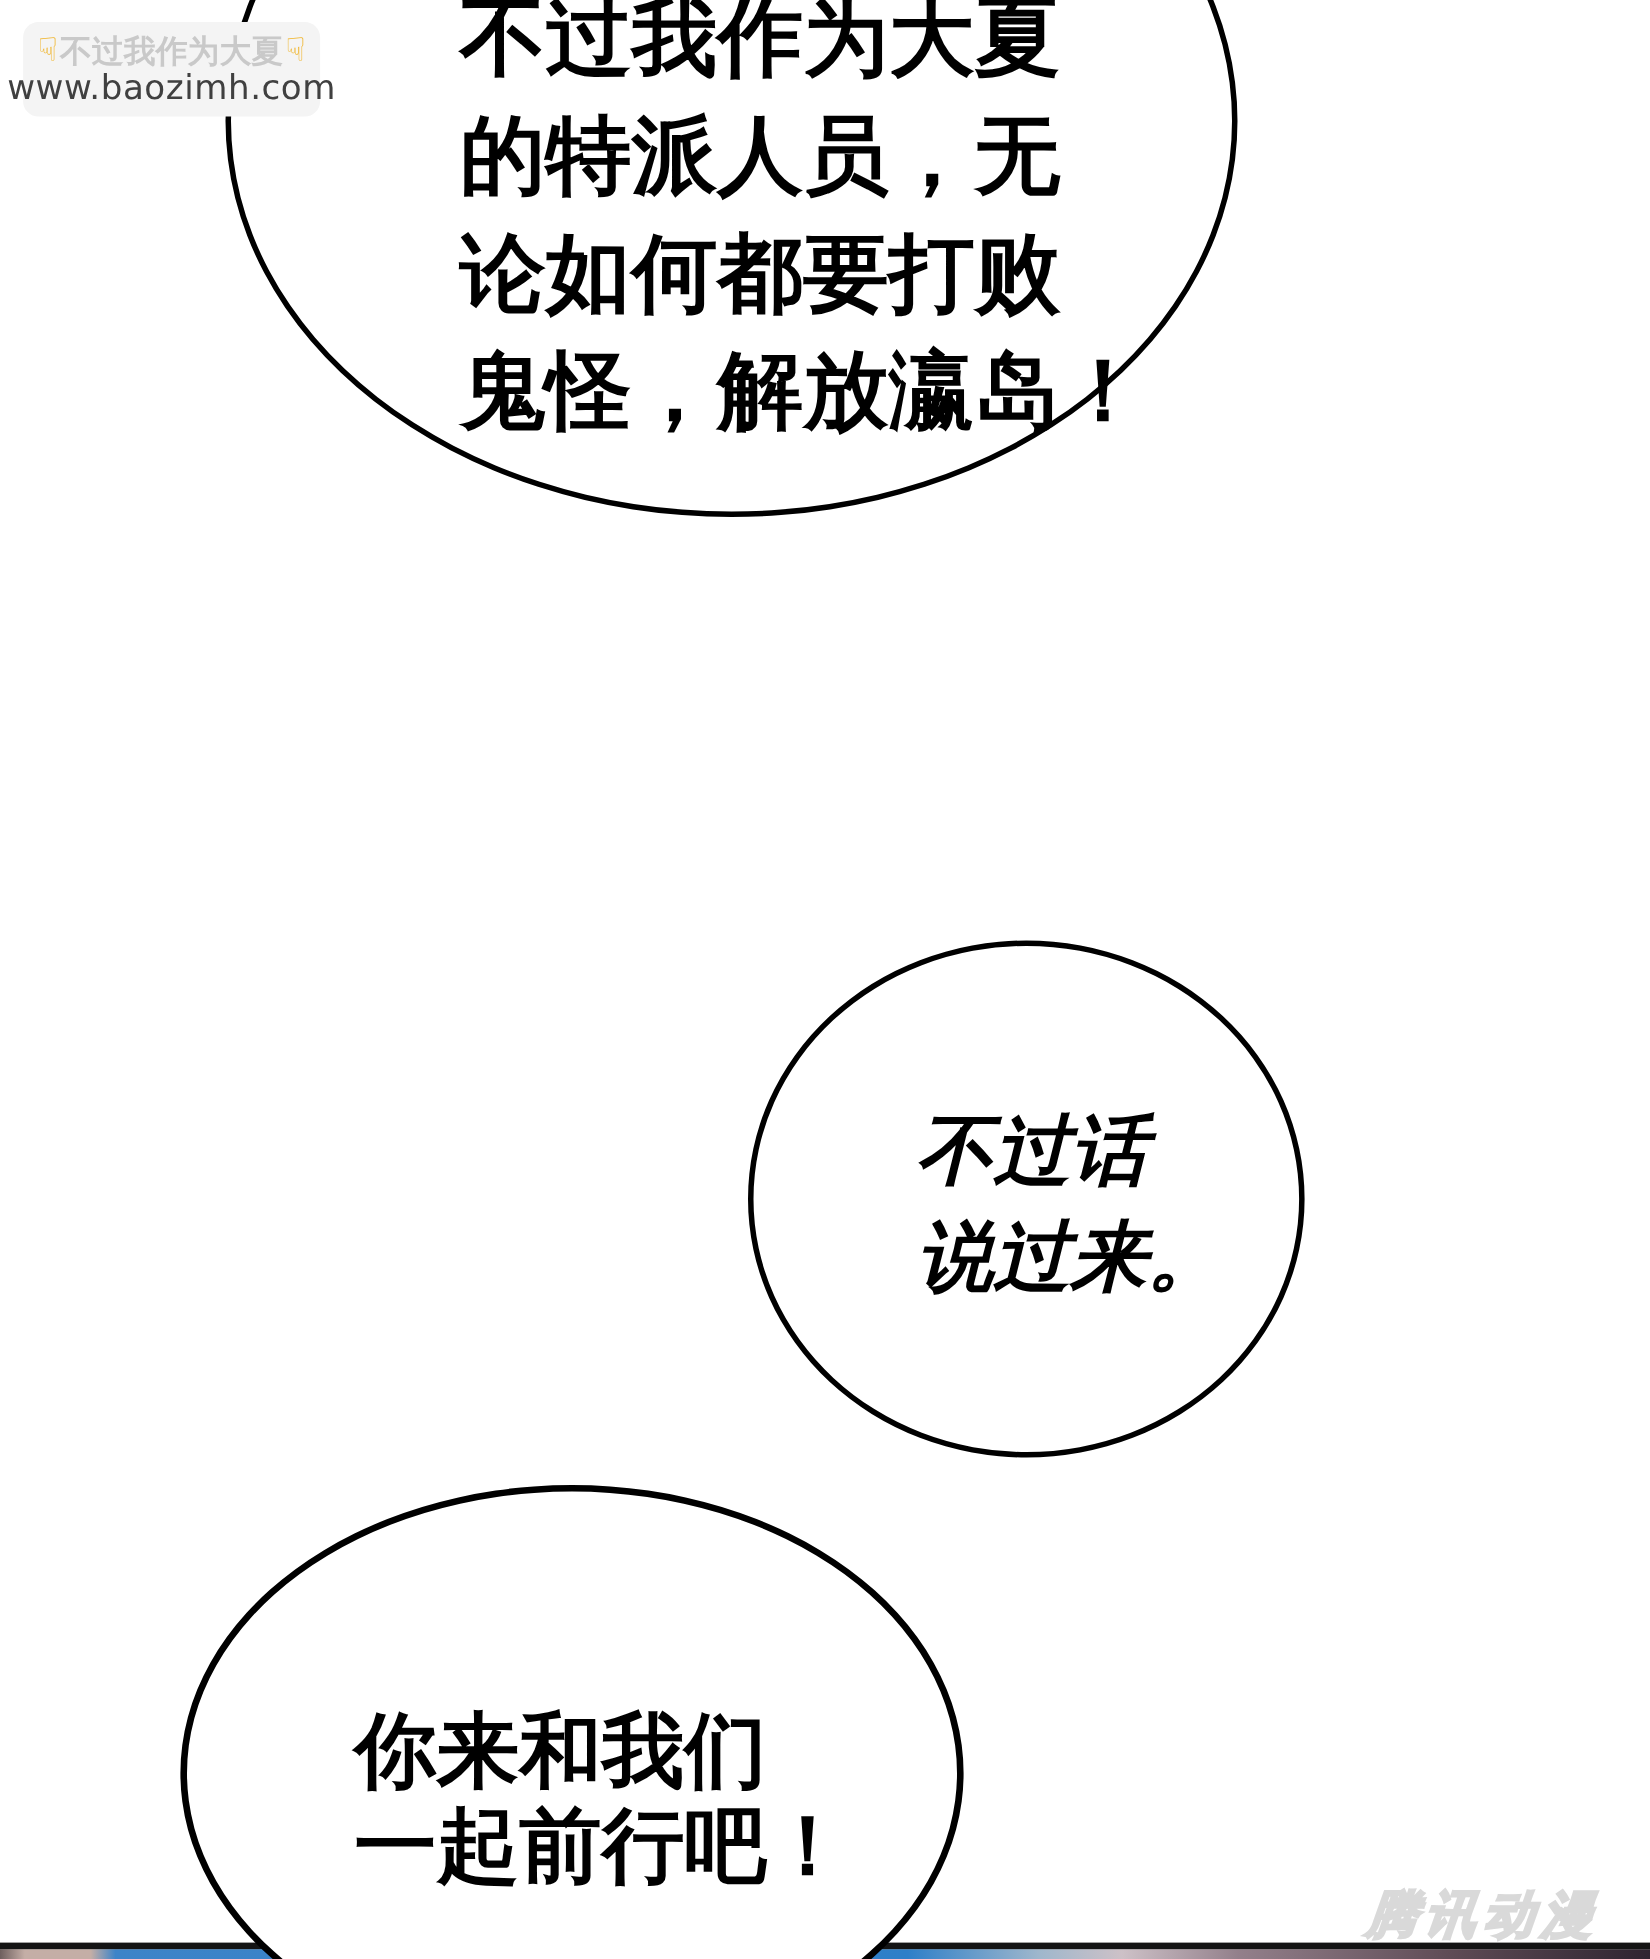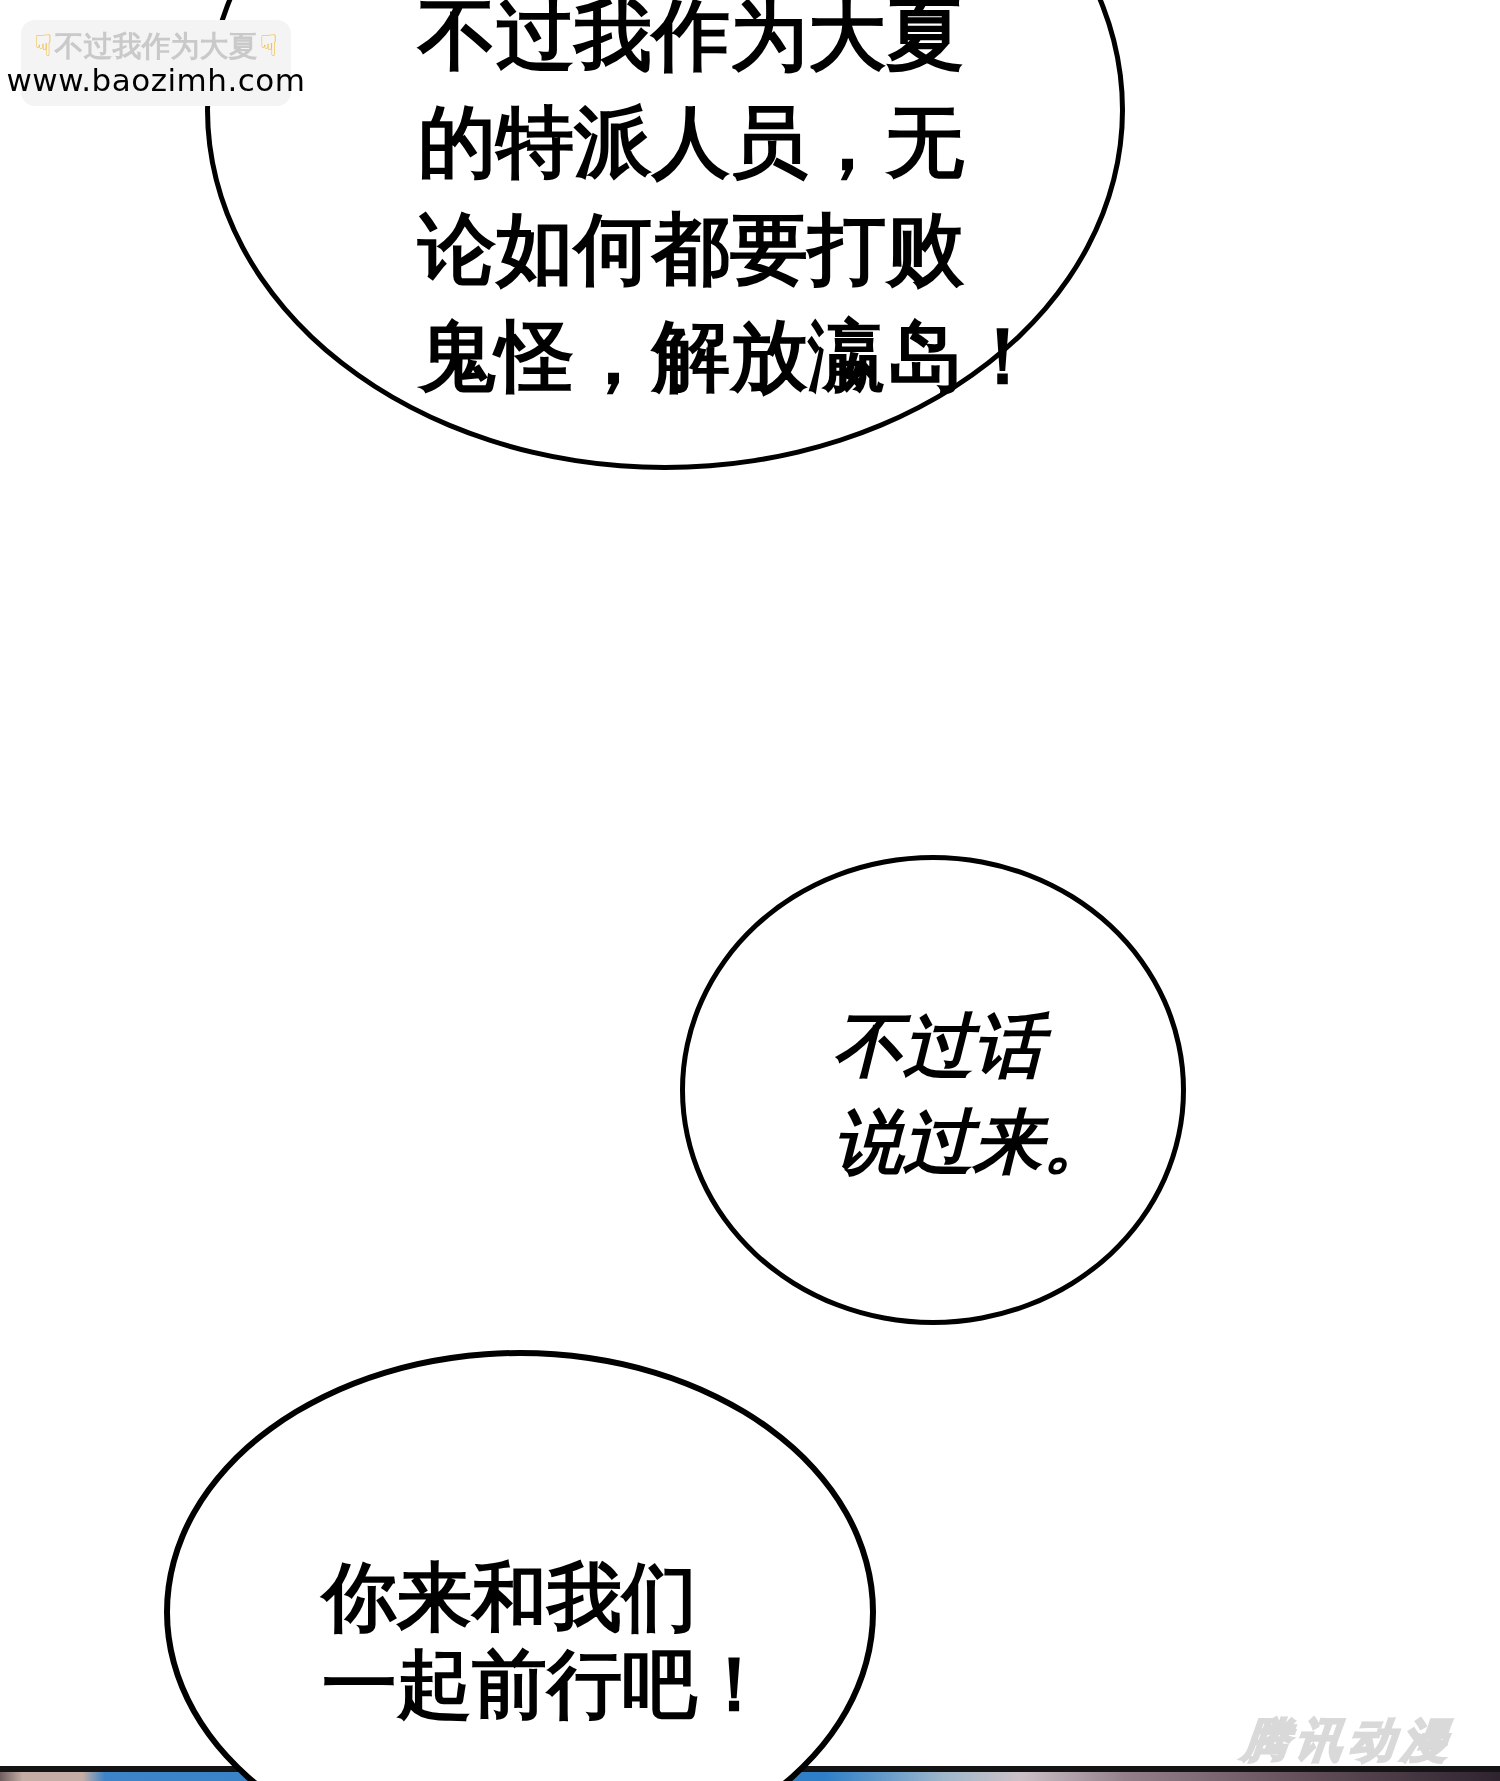--- a/index.html
+++ b/index.html
@@ -26,21 +26,21 @@
   .bubble-text{
     position:absolute;
     z-index:3;
     color:#000000;
     font-weight:600;
     white-space:pre-line;
     letter-spacing:0px;
   }
   #text-top   {left:418px; top:-18px;  font-size:78px; line-height:107px;}
   #text-middle{left:833px; top:998px;  font-size:70px; line-height:96px;font-style:italic;}
-  #text-bottom{left:322px; top:1554px; font-size:75px; line-height:87px;}
+  #text-bottom{left:322px; top:1554px; font-size:75px; line-height:87px;font-family:Liberation Mono, monospace;}
 
   
   #site-watermark{
     position:absolute;
     left:21px; top:20px;
     width:270px; height:86px;
     background:#f4f4f4;
     border-radius:14px;
     z-index:4;
     display:flex;
@@ -59,21 +59,21 @@
     gap:2px;
   }
   #site-watermark .wm-emoji{
     color:#f0b429;
     font-size:30px;
     font-weight:400;
   }
   #site-watermark .wm-line2{
     font-size:31px;
     line-height:33px;
-    color:#000000;
+    color:#404040;
     font-weight:400;
     letter-spacing:0.5px;
   }
 
   
   #publisher-watermark{
     position:absolute;
     left:1243px; top:1710px;
     z-index:4;
     font-size:46px;

